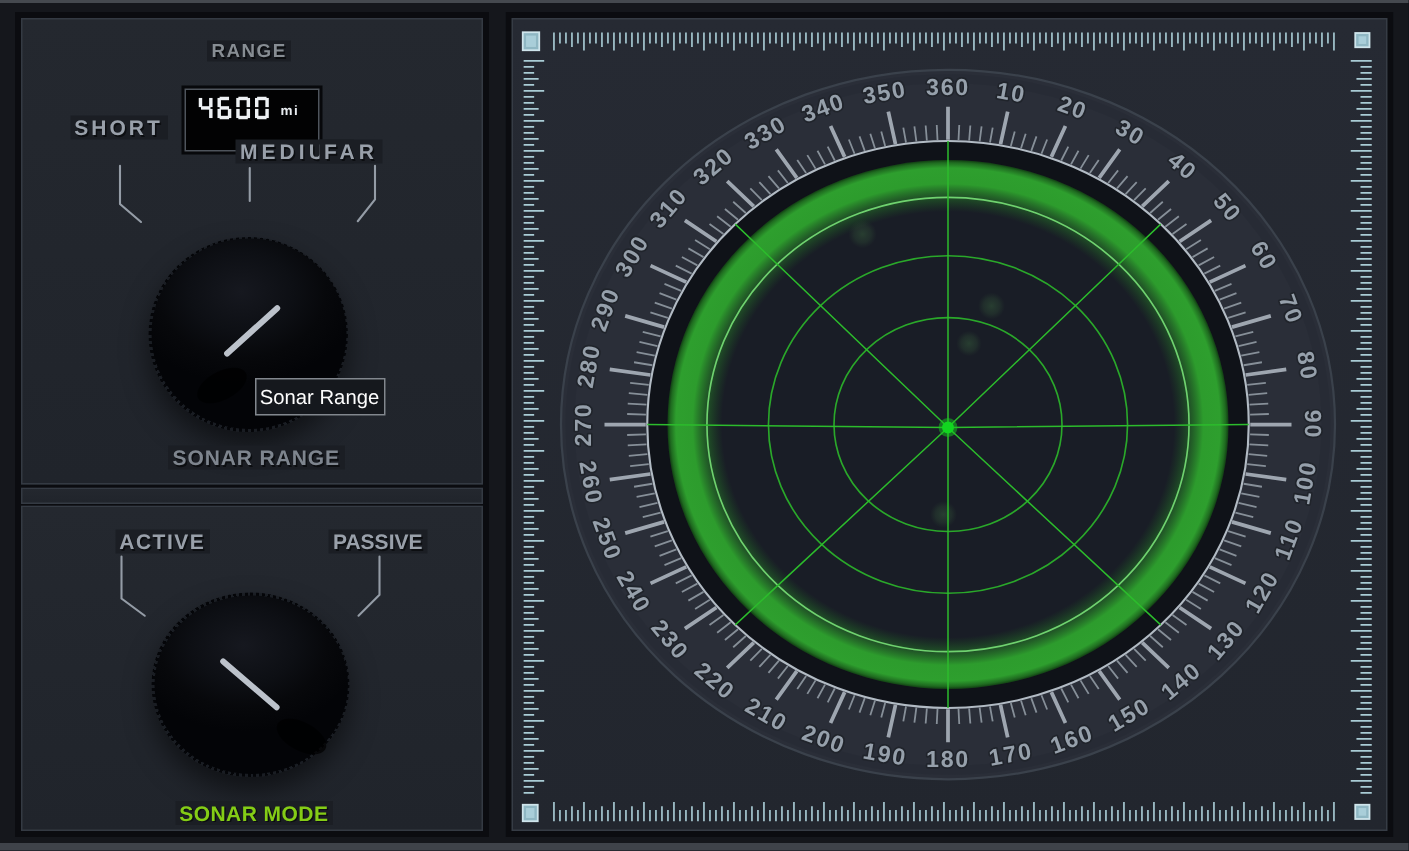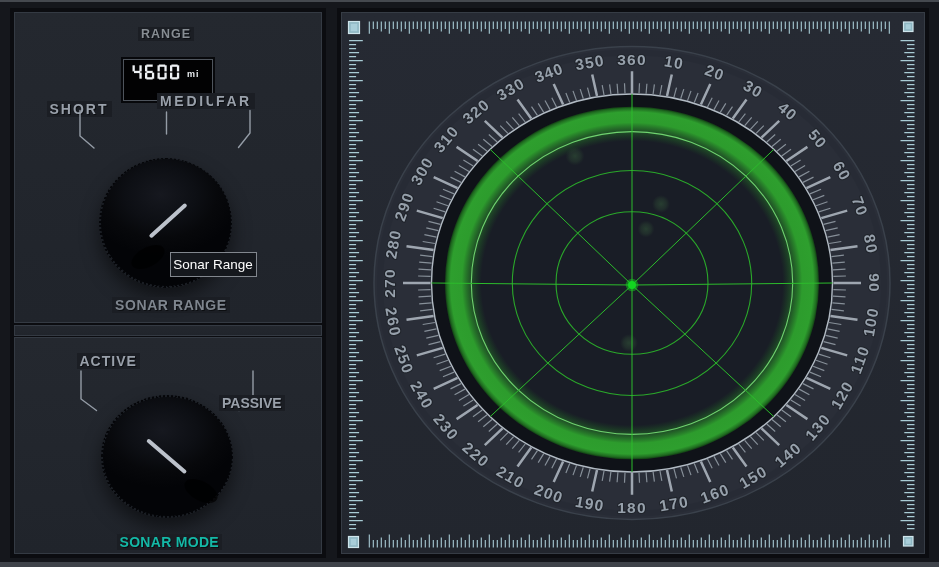--- a/index.html
+++ b/index.html
@@ -8,21 +8,21 @@
 #leftpanel { position:absolute; left:10px; top:8px; width:316px; height:550px;
   background:#0b0c10; }
 .sec { position:absolute; left:4px; width:308px;
   background:linear-gradient(#24282f,#20242b);
   box-shadow:inset 0 0 0 1px #343a43; }
 #sec1 { top:4px; height:310.5px; }
 #sec2 { top:329px; height:217px; }
 .lbl { position:absolute; color:#99a0aa; font-weight:bold; letter-spacing:2px;
   background:#1b1e24; padding:0 3px; white-space:nowrap;
   text-shadow:1px 1px 0 rgba(5,6,8,.65); }
-.ls0 { letter-spacing:0;margin-top:42px; } .ls06 { letter-spacing:0.6px; } .ls1 { letter-spacing:1px; }
+.ls0 { letter-spacing:0; } .ls06 { letter-spacing:0.6px; } .ls1 { letter-spacing:1px; }
 .ls27 { letter-spacing:2.7px;margin-left:31px; } .ls26 { letter-spacing:2.6px; } .ls03 { letter-spacing:0.3px; }
 #radarpanel { position:absolute; left:337px; top:8px; width:592px; height:550px; }
 #lcd { position:absolute; left:113px; top:51px; width:90px; height:42px;
   background:#020203; border:1px solid #4e545c; box-shadow:0 0 0 2px #07080b; }
 .knob { position:absolute; border-radius:50%;
   background:repeating-conic-gradient(rgba(3,4,7,.96) 0 1.8deg, rgba(19,22,27,.55) 1.8deg 3.6deg);
   box-shadow:0 9px 18px rgba(0,0,0,.5); }
 .knob .face { position:absolute; inset:1.5px; border-radius:50%;
   background:radial-gradient(ellipse 60% 48% at 46% 28%, #16181f 0%, #0d0f14 45%, #07080b 72%, #030407 100%); }
 #tooltip { position:absolute; left:159.5px; top:243.5px; width:87px; height:25px;
@@ -61,21 +61,21 @@
           <rect x="47.4" y="4.5" width="6.3" height="2.3"></rect>
           <rect x="52.9" y="5.3" width="2.3" height="6.1"></rect>
           <rect x="52.9" y="12.6" width="2.3" height="6.1"></rect>
           <rect x="47.4" y="17.2" width="6.3" height="2.3"></rect>
           <rect x="46" y="12.6" width="2.3" height="6.1"></rect>
           <rect x="46" y="5.3" width="2.3" height="6.1"></rect>
         </g>
      <text x="63" y="16.5" font-family="Liberation Sans, sans-serif" font-size="9" font-weight="bold" fill="#e8ecf0" letter-spacing="1">mi</text>
    </svg>
  </div>
- <div class="lbl" style="left:36.5px; top:93px; font-size:14px;">SHORT</div>
+ <div class="lbl" style="left:36.5px; top:69px; font-size:14px;">SHORT</div>
  <div class="lbl ls27" style="left:116px; top:85px; font-size:14px;">MEDIUM</div>
  <div class="lbl ls26" style="left:203px; top:85px; font-size:14px;">FAR</div>
  <svg style="position:absolute; left:0; top:0;" width="316" height="550" viewBox="0 0 316 550">
    <g stroke="#949ca6" stroke-width="1.4" fill="none" stroke-linecap="round">
      <path d="M70 102.5V128L84 140"></path>
      <path d="M156.5 104V126"></path>
      <path d="M240 102.5V125L228.5 139.5"></path>
      <path d="M71 363V391L86.5 402.5"></path>
      <path d="M243 363V388.5L229 402.5"></path>
    </g>
@@ -91,21 +91,21 @@
 
  <div class="lbl ls1" style="left:43.5px; top:345px; font-size:14px;margin-left:23px;">ACTIVE</div>
  <div class="lbl ls0" style="left:209px; top:345px; font-size:14px;">PASSIVE</div>
  <div class="knob" id="knob2" style="left:91px; top:387px; width:132px; height:122.5px;">
    <div class="face"></div>
    <svg style="position:absolute;left:0;top:0;" width="132" height="123" viewBox="0 0 132 123">
      <ellipse cx="100" cy="96" rx="18" ry="9.5" fill="#000" opacity="0.7" transform="rotate(28 100 96)"></ellipse>
      <line x1="47.8" y1="46" x2="83.4" y2="76.5" stroke="#bcc2cb" stroke-width="4" stroke-linecap="round"></line>
    </svg>
  </div>
- <div class="lbl ls03" style="left:106.5px; top:526px; font-size:14px; color:#14b8a6;">SONAR MODE</div>
+ <div class="lbl ls03" style="left:106.5px; top:526px; font-size:14px; color:#84cc16;">SONAR MODE</div>
 
  <div id="tooltip">Sonar Range</div>
 </div>
 
 <div id="radarpanel">
 <svg id="radar" width="592" height="550" viewBox="0 0 592 550">
 <defs>
 <radialGradient id="glow" cx="50%" cy="50%" r="50%">
  <stop offset="0%" stop-color="#1c5a22" stop-opacity="0"></stop>
  <stop offset="80.5%" stop-color="#1e6a22" stop-opacity="0"></stop>

